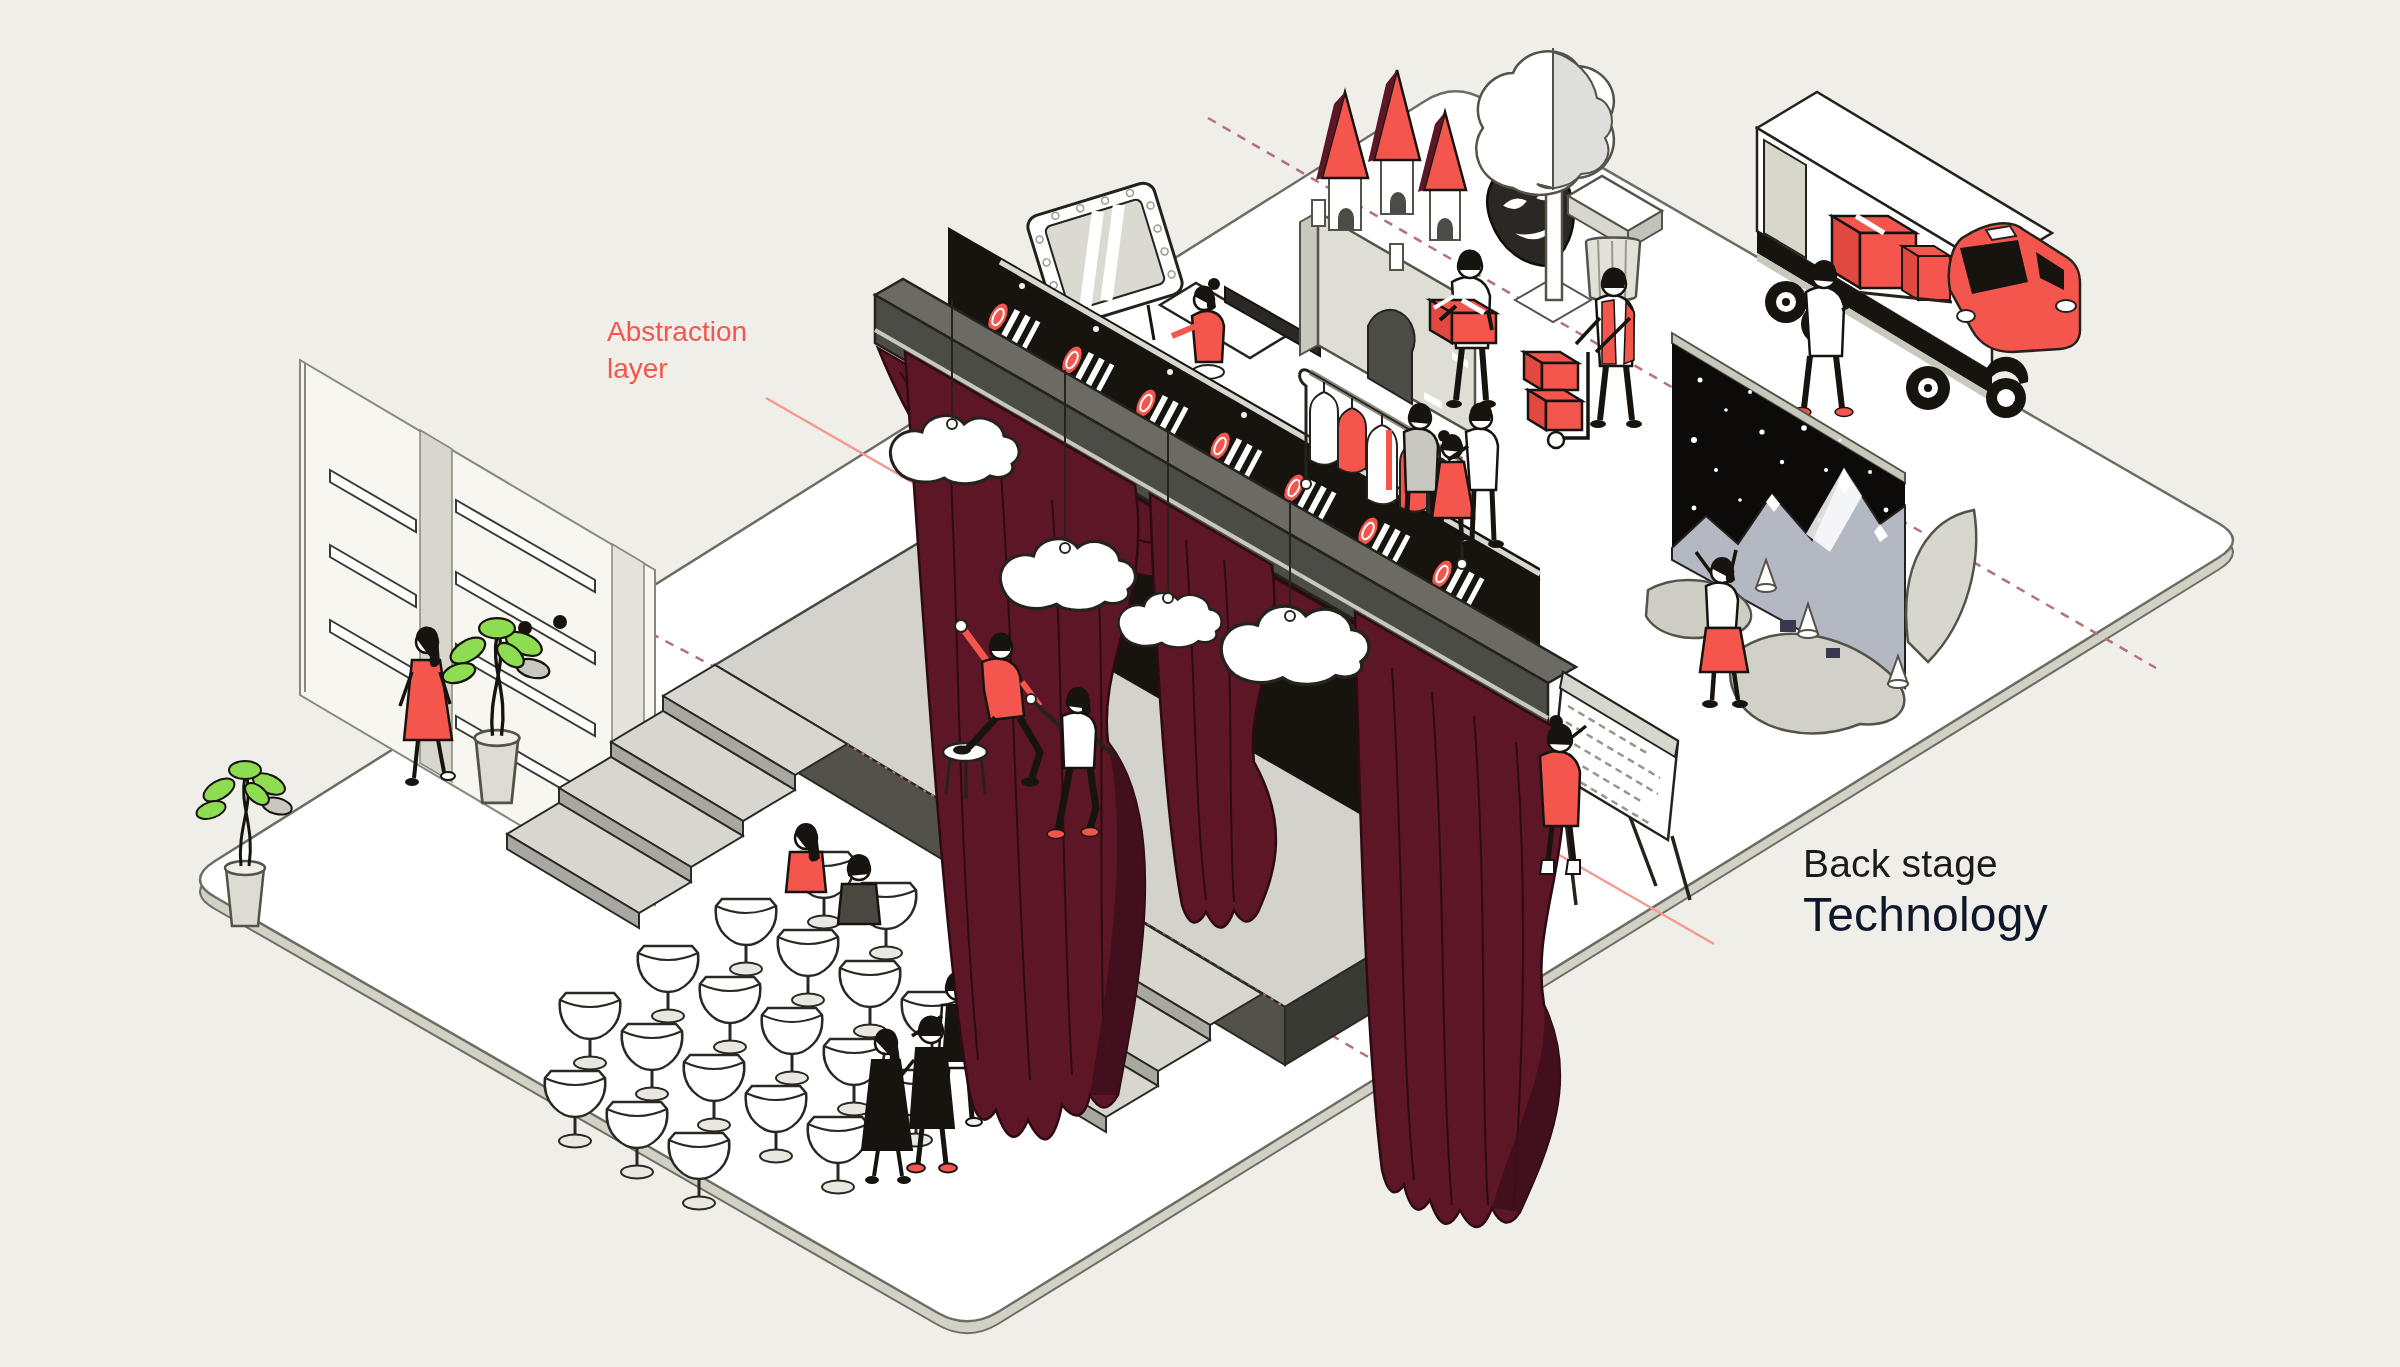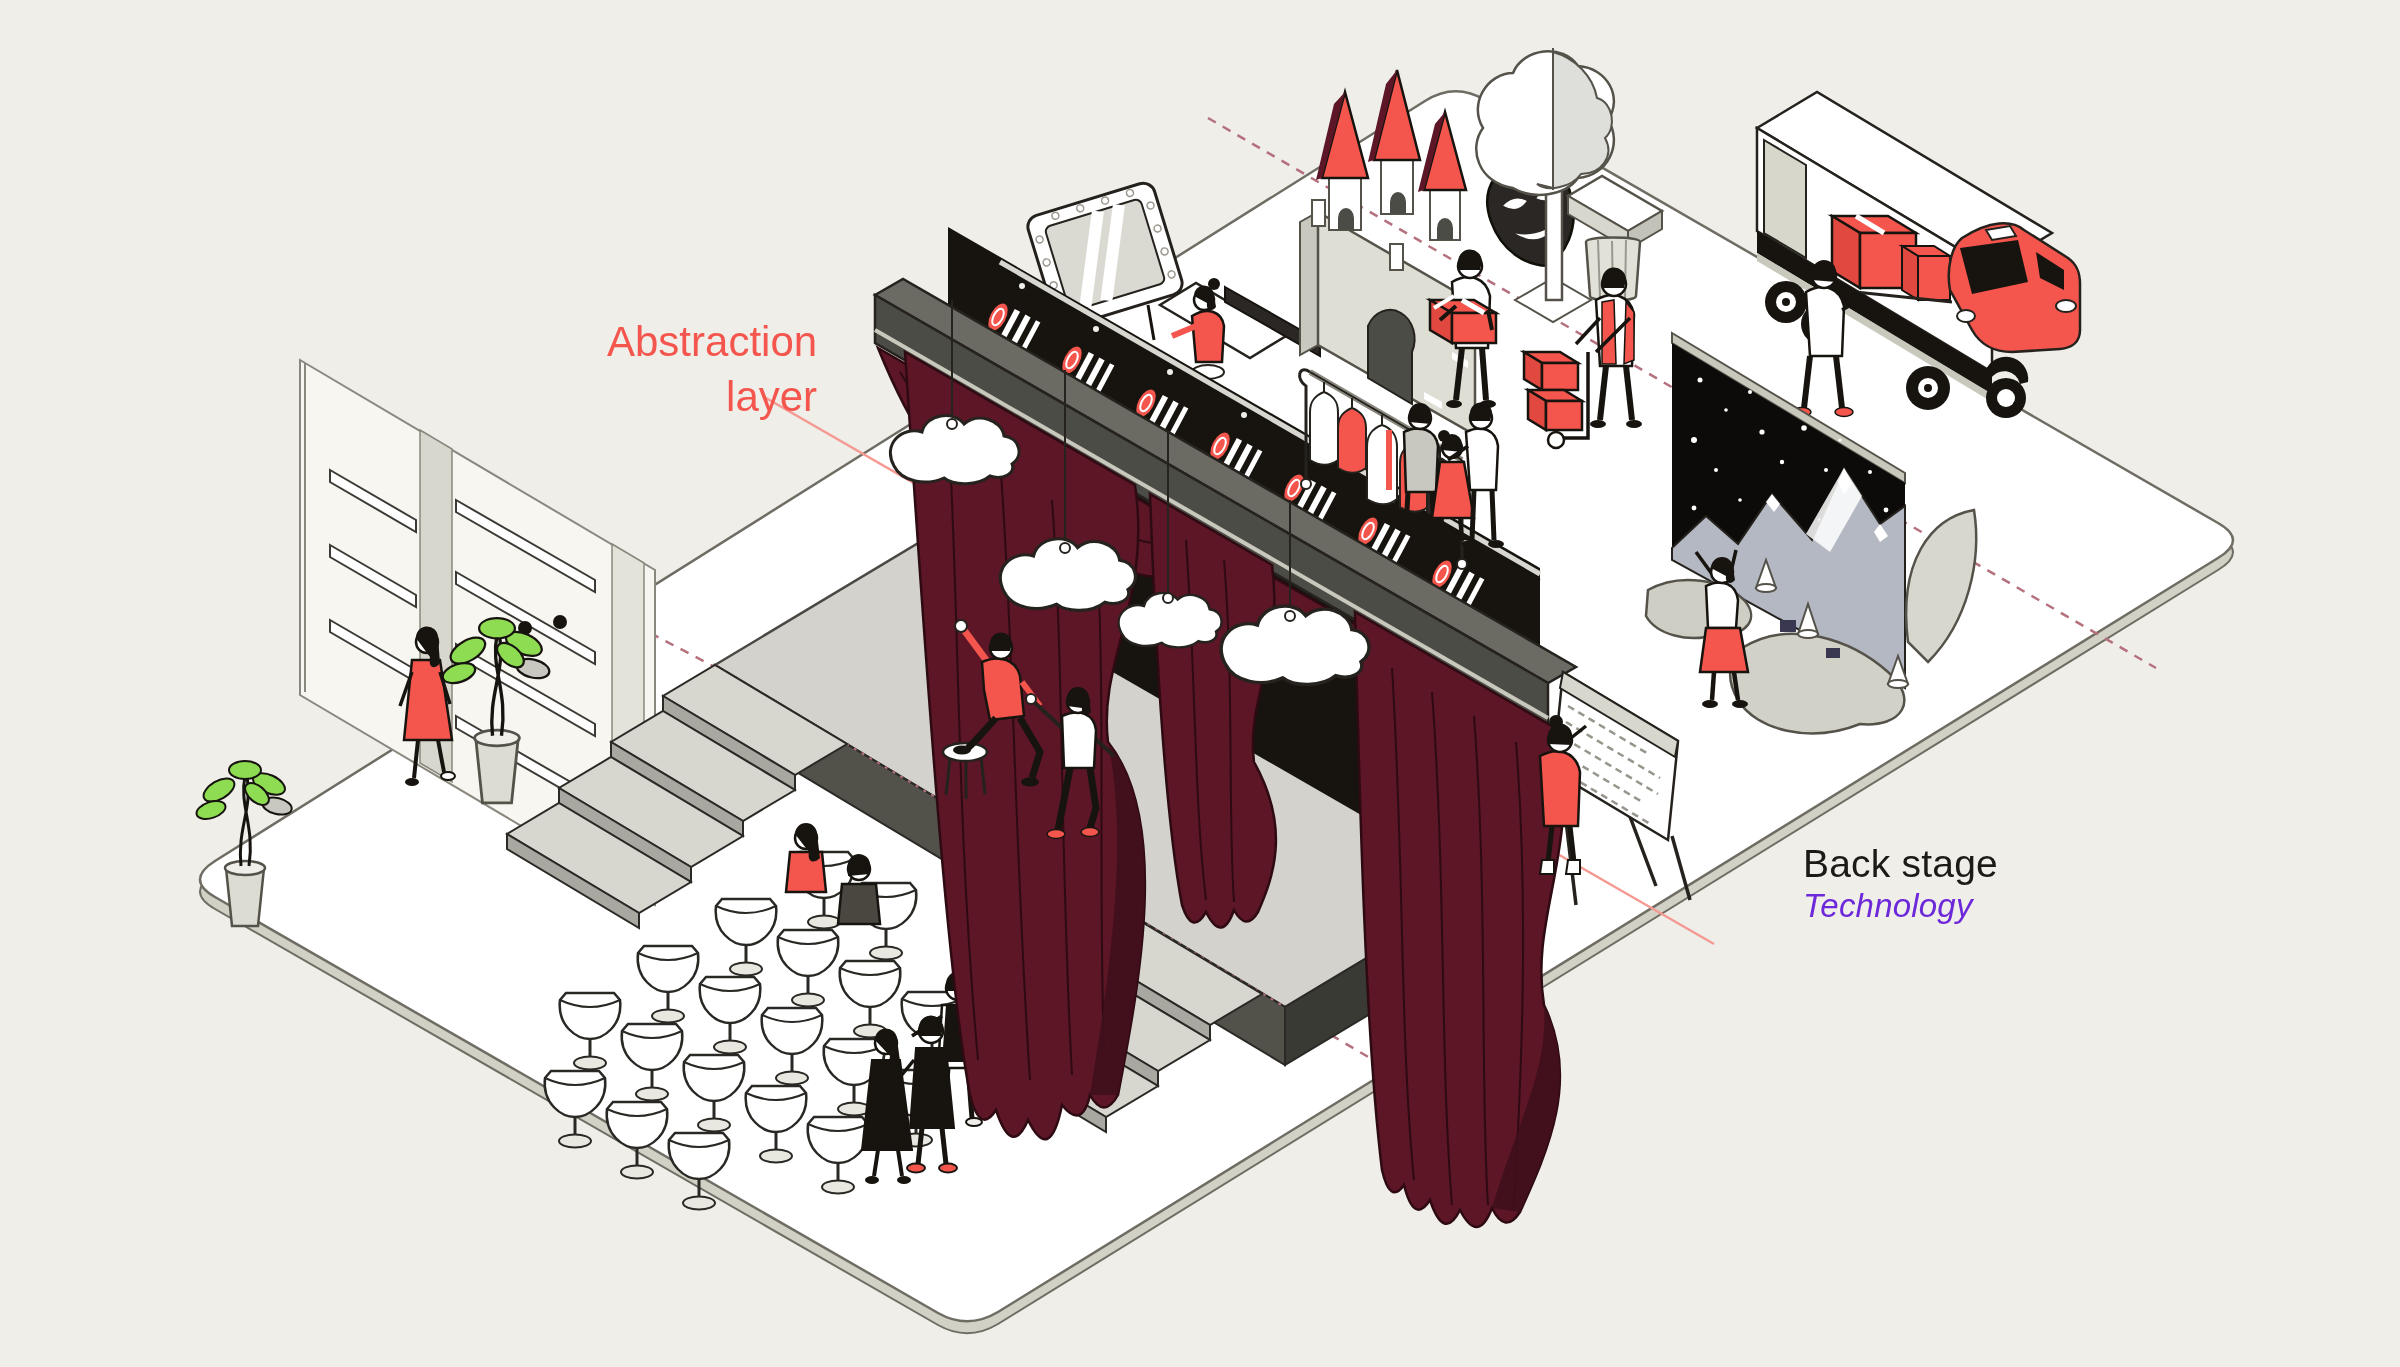--- a/index.html
+++ b/index.html
@@ -1,22 +1,22 @@
 <!DOCTYPE html>
 <html><head>
 <meta charset="utf-8">
 <style>
   html,body{margin:0;padding:0;}
   body{font-family:"Liberation Sans",sans-serif;}
   .canvas{position:relative;width:2400px;height:1367px;background:#efeee9;overflow:hidden;}
   .canvas svg{position:absolute;inset:0;}
   .label{position:absolute;}
   .label .eyebrow{display:block;font-size:39px;line-height:1.15;color:#1c1a17;letter-spacing:.2px;}
-  .label .title{display:block;font-size:33px;line-height:1.15;color:#6d28d9;letter-spacing:.2px;font-style:italic;}
-  .label.accent{color:#f4564d;font-size:42px;line-height:1.32;text-align:right;}
+  .label .title{display:block;font-size:48px;line-height:1.15;color:#0f172a;letter-spacing:.2px;}
+  .label.accent{color:#f4564d;font-size:28px;line-height:1.32;}
   .label.accent span{display:block;}
   #label-abstraction{left:607px;top:314px;}
   #label-backstage{left:1803px;top:842px;}
   #label-frontstage{left:1347px;top:1198px;}
 </style>
 </head>
 <body>
 
 <div class="canvas" style="background: rgb(239, 238, 233);">
 

